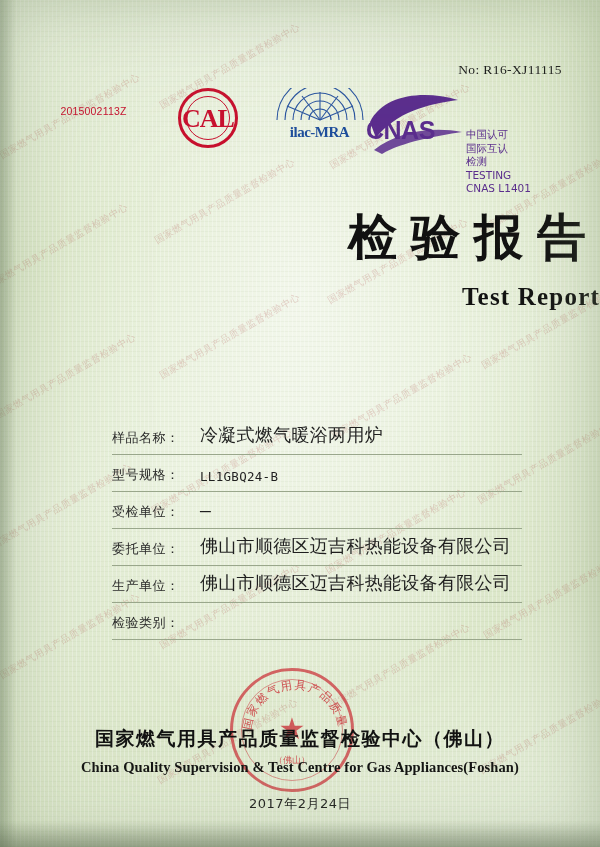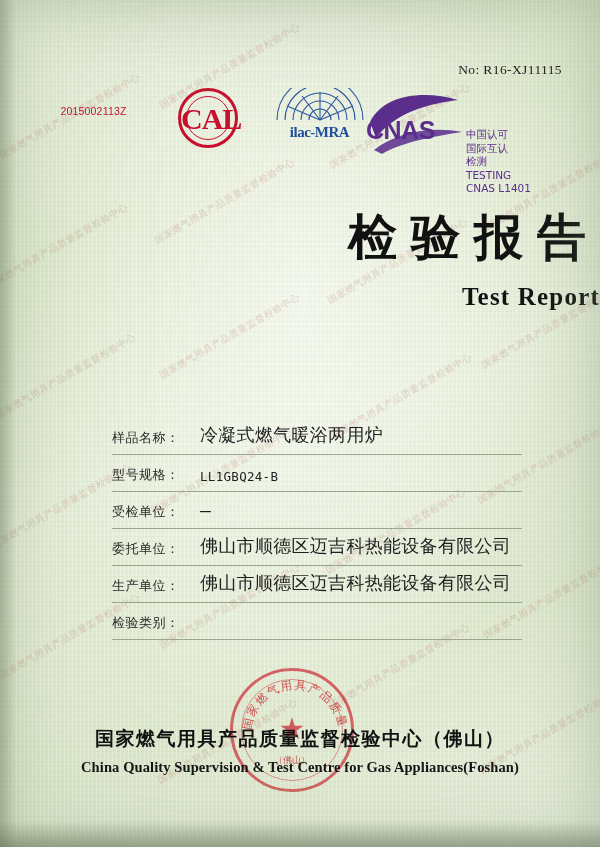--- a/index.html
+++ b/index.html
@@ -135,21 +135,21 @@
     content: "";
     position: absolute;
     left: 5px; top: 5px; right: 5px; bottom: 5px;
     border: 1.5px solid #c8102e;
     border-radius: 50%;
   }
   .cal-text {
     position: absolute;
     left: 0; right: 0; top: 13px;
     font-family: "Liberation Serif", serif;
-    font-size: 30px;
+    font-size: 26px;
     font-weight: bold;
     color: #c8102e;
     line-height: 30px;
     letter-spacing: -1px;
   }
   .cal-sub {
     font-size: 9.5px;
     color: #c8102e;
     margin-top: 6px;
     font-family: "DejaVu Sans", sans-serif;
@@ -478,19 +478,20 @@
           <textPath href="#sealArc" startOffset="2%">国家燃气用具产品质量监督检验中心</textPath>
         </text>
       </svg>
     </div>
     <div class="seal-bottom">（佛山）</div>
   </div>
 
   <div class="footer">
     <div class="footer-cn">国家燃气用具产品质量监督检验中心（佛山）</div>
     <div class="footer-en">China Quality Supervision &amp; Test Centre for Gas Appliances(Foshan)</div>
+    <div class="footer-date">2017年2月24日</div>
   </div>
 
   <div class="vignette"></div>
   <div class="edge-dark-left"></div>
   <div class="edge-dark-bottom"></div>
 
 </div>
 
 </body></html>

